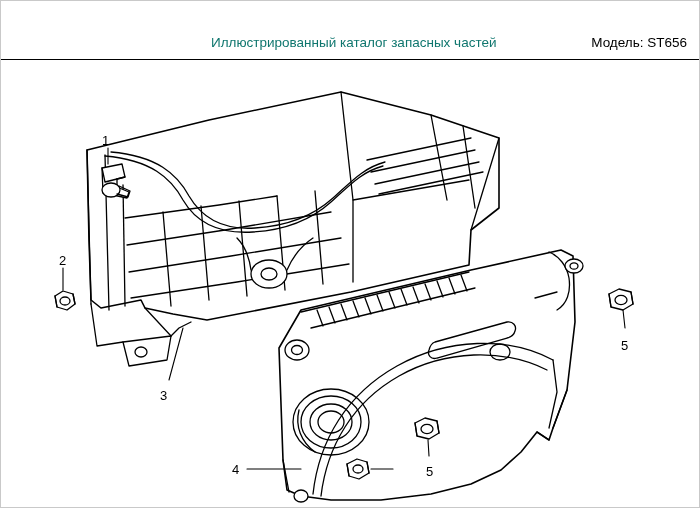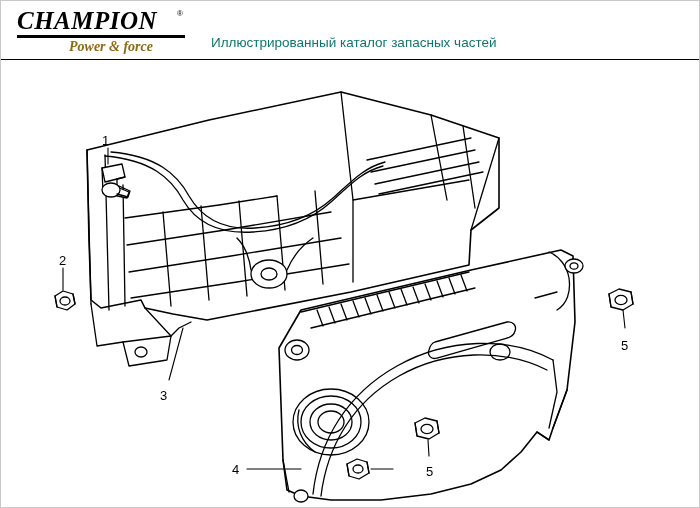--- a/index.html
+++ b/index.html
@@ -107,28 +107,23 @@
     white-space: nowrap;
   }
 </style>
 </head>
 <body>
 
 <div id="page">
 
   <div id="header">
 
-    <div id="brand">
-      <div id="brand-name">CHAMPION</div>
-      <div id="brand-reg">®</div>
-      <div id="brand-bar"></div>
-      <div id="brand-tagline">Power &amp; force</div>
-    </div>
 
     <div id="header-title">Иллюстрированный каталог запасных частей</div>
+    <div id="header-model">Модель: ST656</div>
   </div>
   <div id="header-rule"></div>
 
   <div id="drawing">
     <svg width="698" height="447" viewBox="0 0 698 447" xmlns="http://www.w3.org/2000/svg">
       <g fill="none" stroke="#000000" stroke-width="1.3" stroke-linejoin="round" stroke-linecap="round">
 
         <g>
 
           <path d="M86,90 L208,60 L340,32 L430,55 L498,78 L498,148 L470,170

